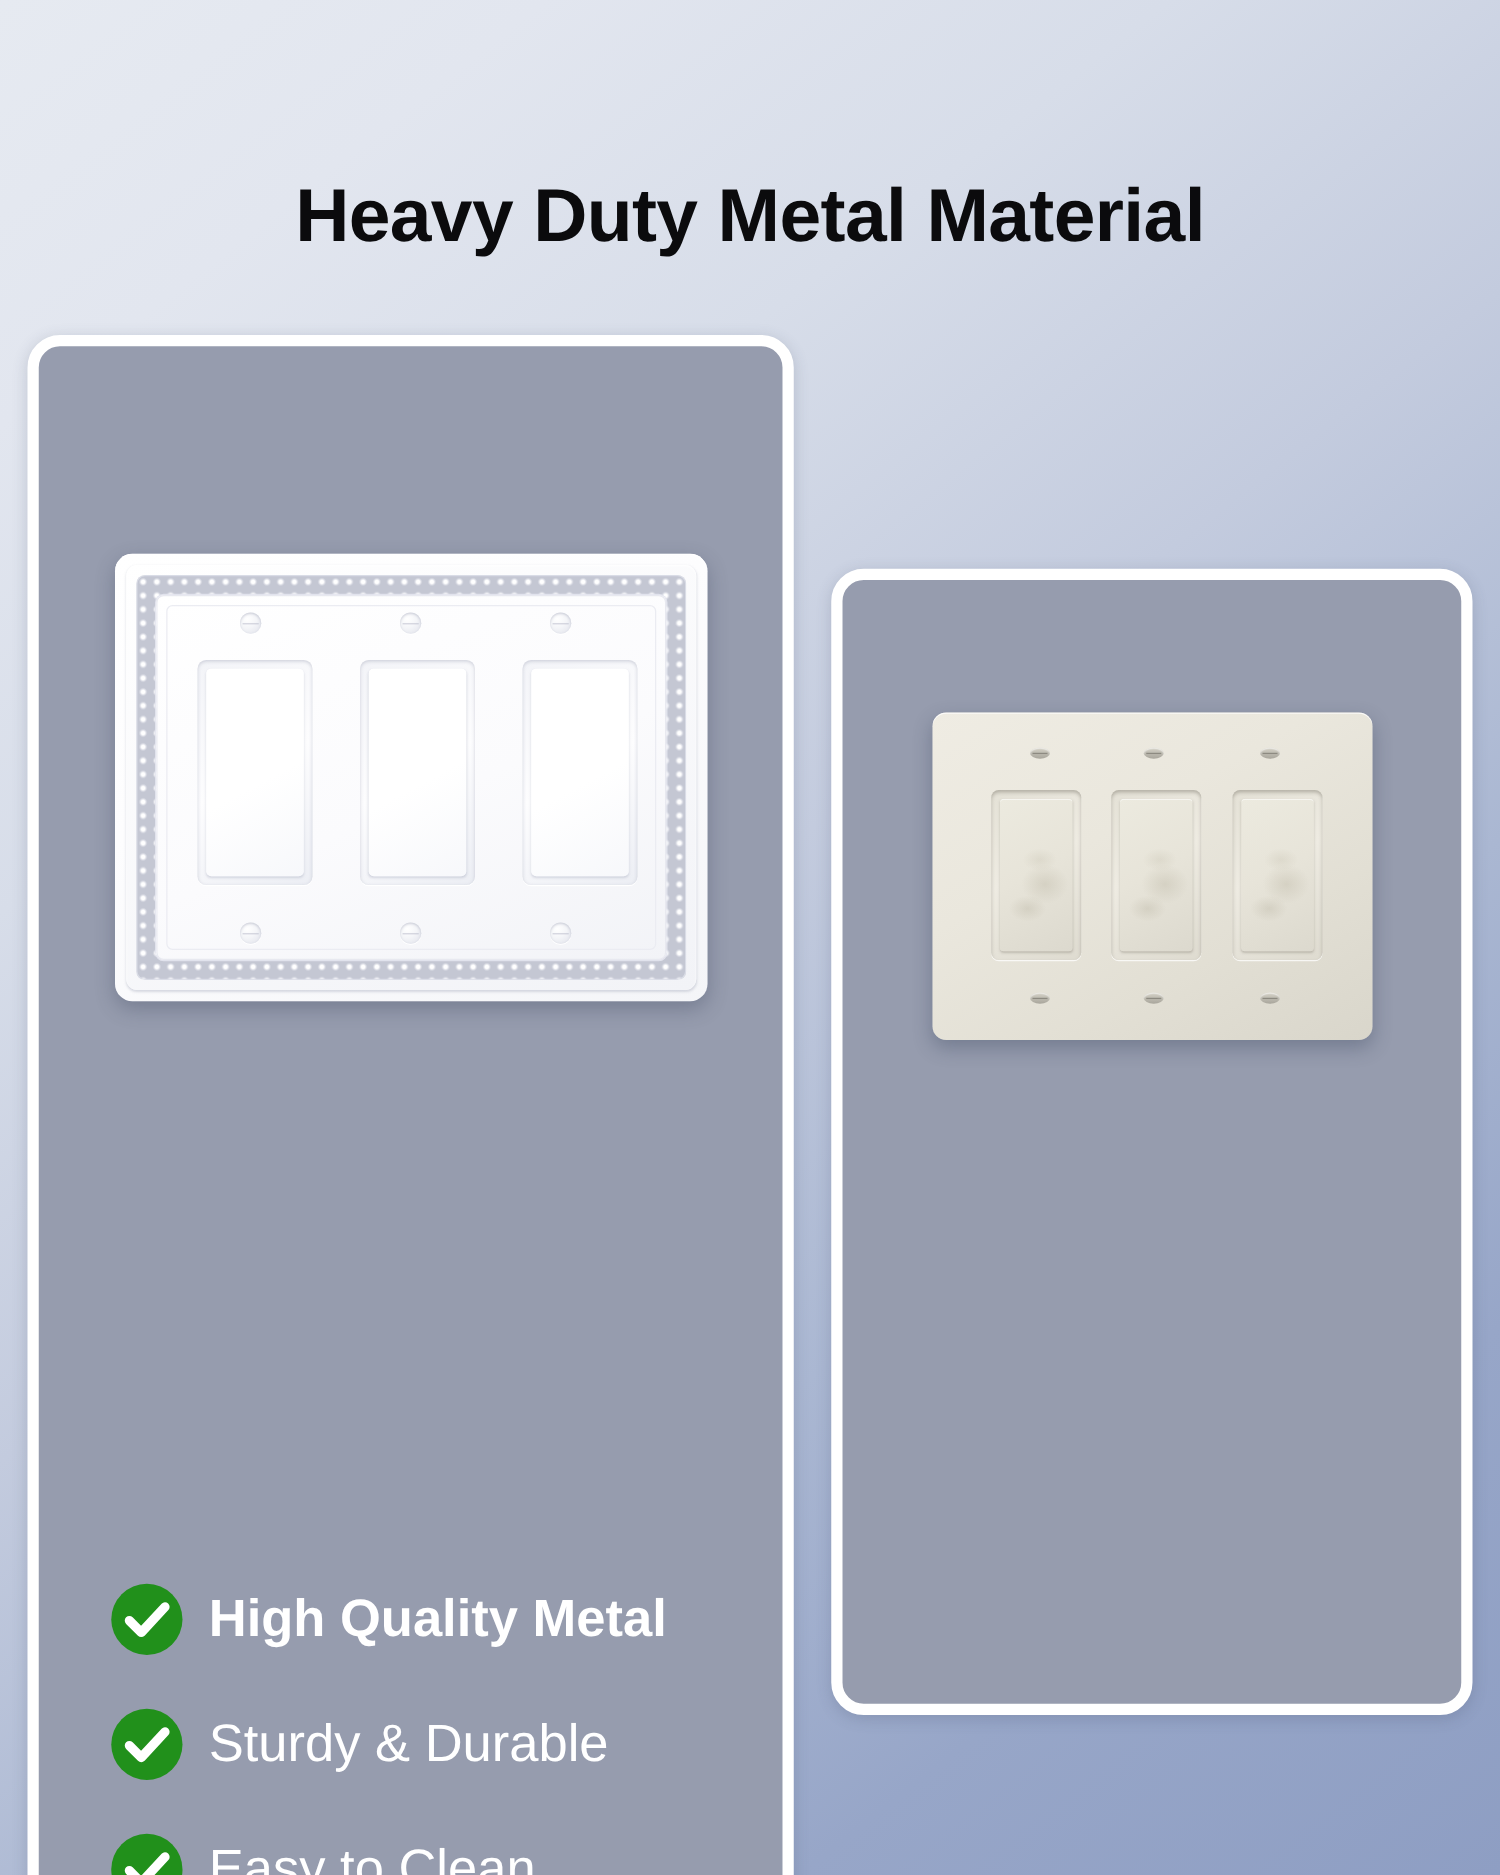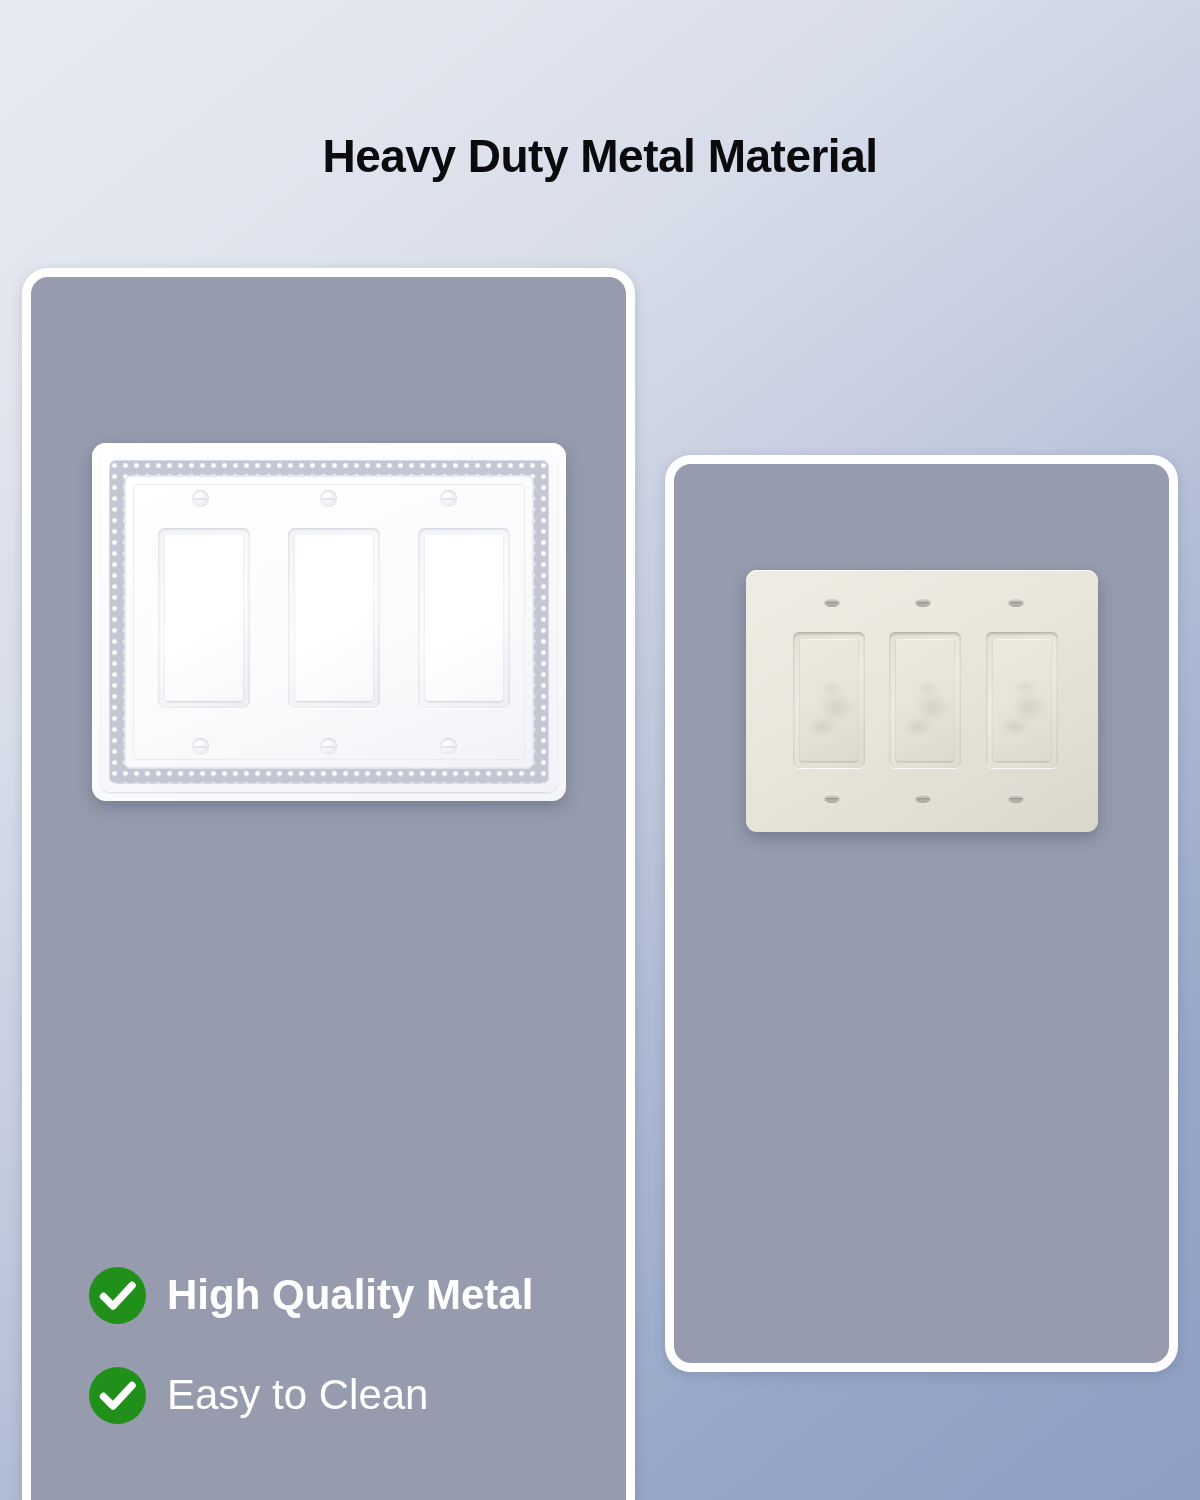--- a/index.html
+++ b/index.html
@@ -29,21 +29,21 @@
     overflow: hidden;
   }
 
   
   #page-title {
     position: absolute;
     left: 0;
     right: 0;
     top: 98px;
     text-align: center;
-    font-size: 46px;
+    font-size: 60px;
     font-weight: 700;
     letter-spacing: -0.5px;
     color: #0b0b0d;
     font-family: "Liberation Sans", sans-serif;
     white-space: nowrap;
   }
 
   
   .card {
     position: absolute;
@@ -363,20 +363,28 @@
 
       <div class="feature-row">
         <span class="feature-icon icon-check">
           <svg viewBox="0 0 57 57" xmlns="http://www.w3.org/2000/svg" aria-hidden="true">
             <path d="M14.5 29.5 L24 39 L43 18.5" fill="none" stroke="#ffffff" stroke-width="7.4" stroke-linecap="round" stroke-linejoin="round"></path>
           </svg>
         </span>
         <span class="feature-label is-bold">High Quality Metal</span>
       </div>
 
+      <div class="feature-row">
+        <span class="feature-icon icon-check">
+          <svg viewBox="0 0 57 57" xmlns="http://www.w3.org/2000/svg" aria-hidden="true">
+            <path d="M14.5 29.5 L24 39 L43 18.5" fill="none" stroke="#ffffff" stroke-width="7.4" stroke-linecap="round" stroke-linejoin="round"></path>
+          </svg>
+        </span>
+        <span class="feature-label">Sturdy &amp; Durable</span>
+      </div>
 
       <div class="feature-row">
         <span class="feature-icon icon-check">
           <svg viewBox="0 0 57 57" xmlns="http://www.w3.org/2000/svg" aria-hidden="true">
             <path d="M14.5 29.5 L24 39 L43 18.5" fill="none" stroke="#ffffff" stroke-width="7.4" stroke-linecap="round" stroke-linejoin="round"></path>
           </svg>
         </span>
         <span class="feature-label">Easy to Clean</span>
       </div>
 

